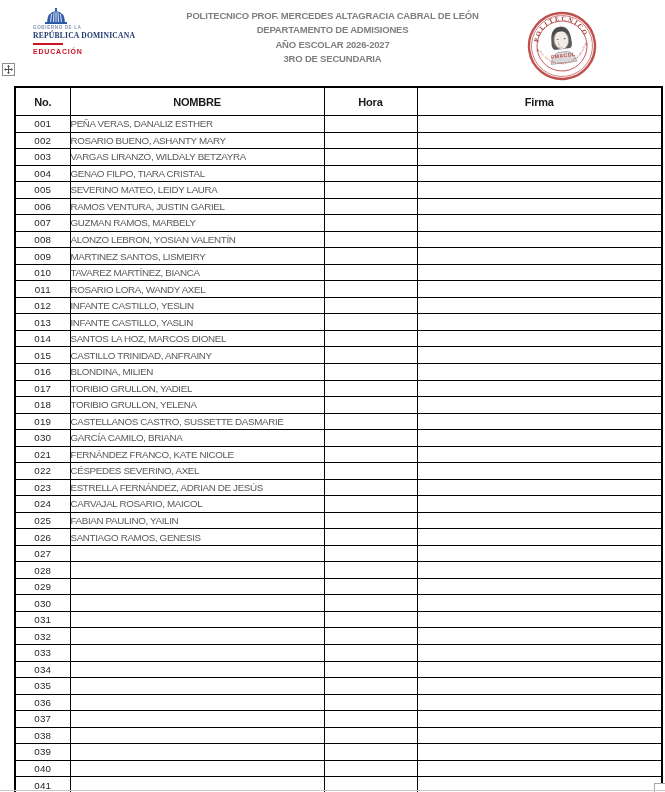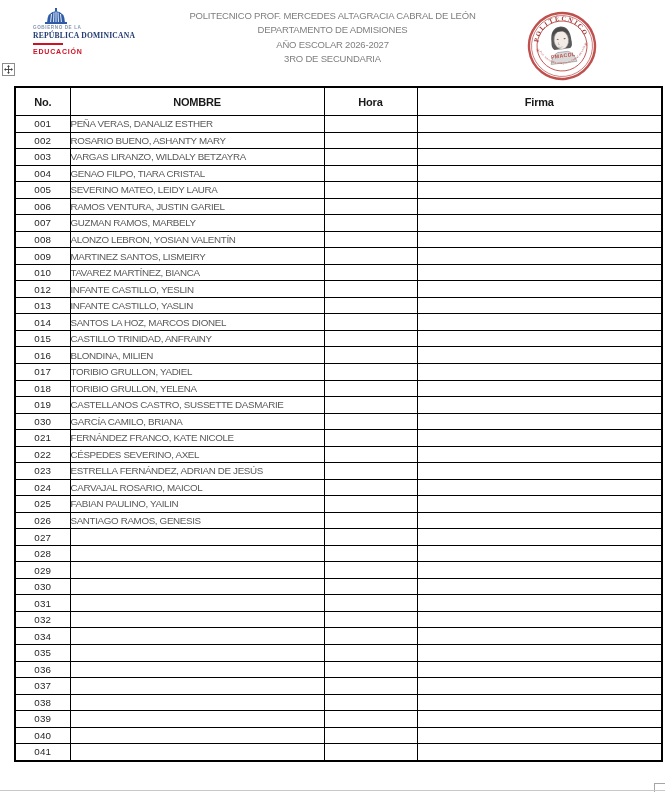--- a/index.html
+++ b/index.html
@@ -8,21 +8,21 @@
     width:665px;height:792px;
     background:#fff;
     font-family:"Liberation Sans", sans-serif;
     overflow:hidden;
   }
   
   .title-block{
     position:absolute;left:0;top:9px;width:665px;
     text-align:center;
     color:#7f7f7f;
-    font-weight:normal;
+    font-weight:bold;
     font-size:9.5px;
     line-height:14.4px;
     letter-spacing:-0.2px;
   }
   .gov-logo{
     position:absolute;left:33px;top:8px;width:110px;
   }
   .gov-dome{display:block;margin-left:11px;margin-bottom:1px;}
   .gov-line1{
     font-size:4.6px;color:#8496b0;font-weight:bold;letter-spacing:0.6px;
@@ -230,20 +230,26 @@
           <td class="c-hora"></td>
           <td class="c-firma"></td>
         </tr>
         <tr>
           <td class="c-no">010</td>
           <td class="c-nombre">TAVAREZ MARTÍNEZ, BIANCA</td>
           <td class="c-hora"></td>
           <td class="c-firma"></td>
         </tr>
         <tr>
+          <td class="c-no">011</td>
+          <td class="c-nombre">ROSARIO LORA, WANDY AXEL</td>
+          <td class="c-hora"></td>
+          <td class="c-firma"></td>
+        </tr>
+        <tr>
           <td class="c-no">012</td>
           <td class="c-nombre">INFANTE CASTILLO, YESLIN</td>
           <td class="c-hora"></td>
           <td class="c-firma"></td>
         </tr>
         <tr>
           <td class="c-no">013</td>
           <td class="c-nombre">INFANTE CASTILLO, YASLIN</td>
           <td class="c-hora"></td>
           <td class="c-firma"></td>
@@ -356,20 +362,26 @@
           <td class="c-hora"></td>
           <td class="c-firma"></td>
         </tr>
         <tr>
           <td class="c-no">032</td>
           <td class="c-nombre"></td>
           <td class="c-hora"></td>
           <td class="c-firma"></td>
         </tr>
         <tr>
+          <td class="c-no">033</td>
+          <td class="c-nombre"></td>
+          <td class="c-hora"></td>
+          <td class="c-firma"></td>
+        </tr>
+        <tr>
           <td class="c-no">034</td>
           <td class="c-nombre"></td>
           <td class="c-hora"></td>
           <td class="c-firma"></td>
         </tr>
         <tr>
           <td class="c-no">035</td>
           <td class="c-nombre"></td>
           <td class="c-hora"></td>
           <td class="c-firma"></td>

